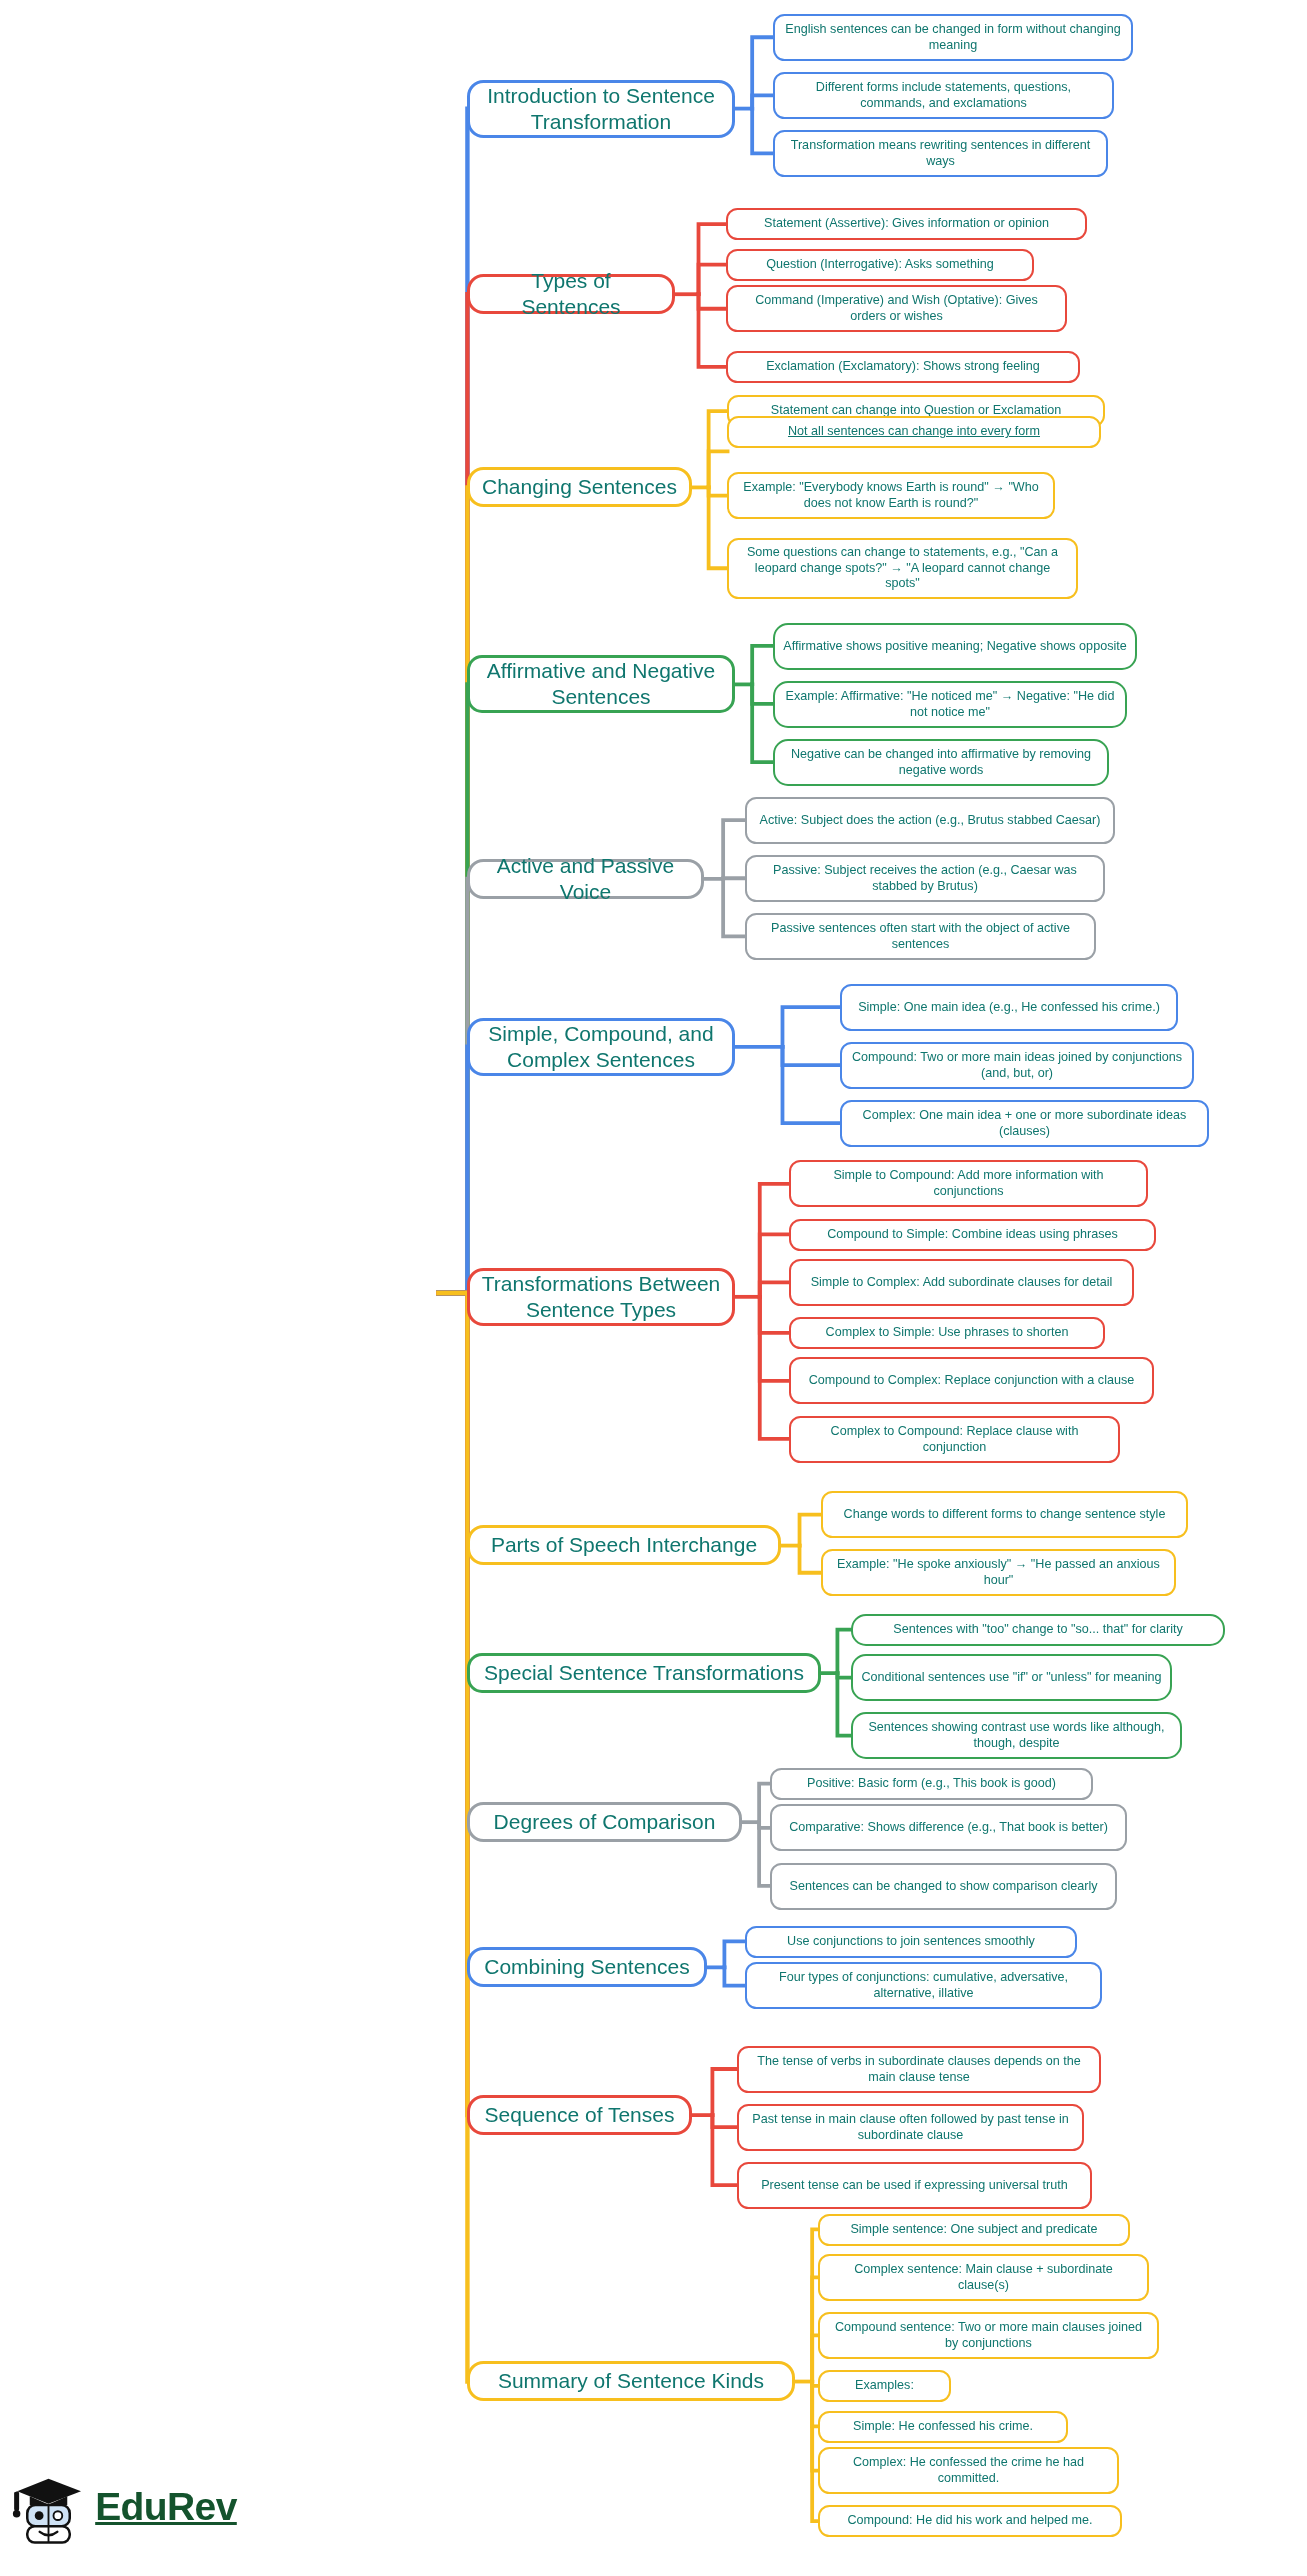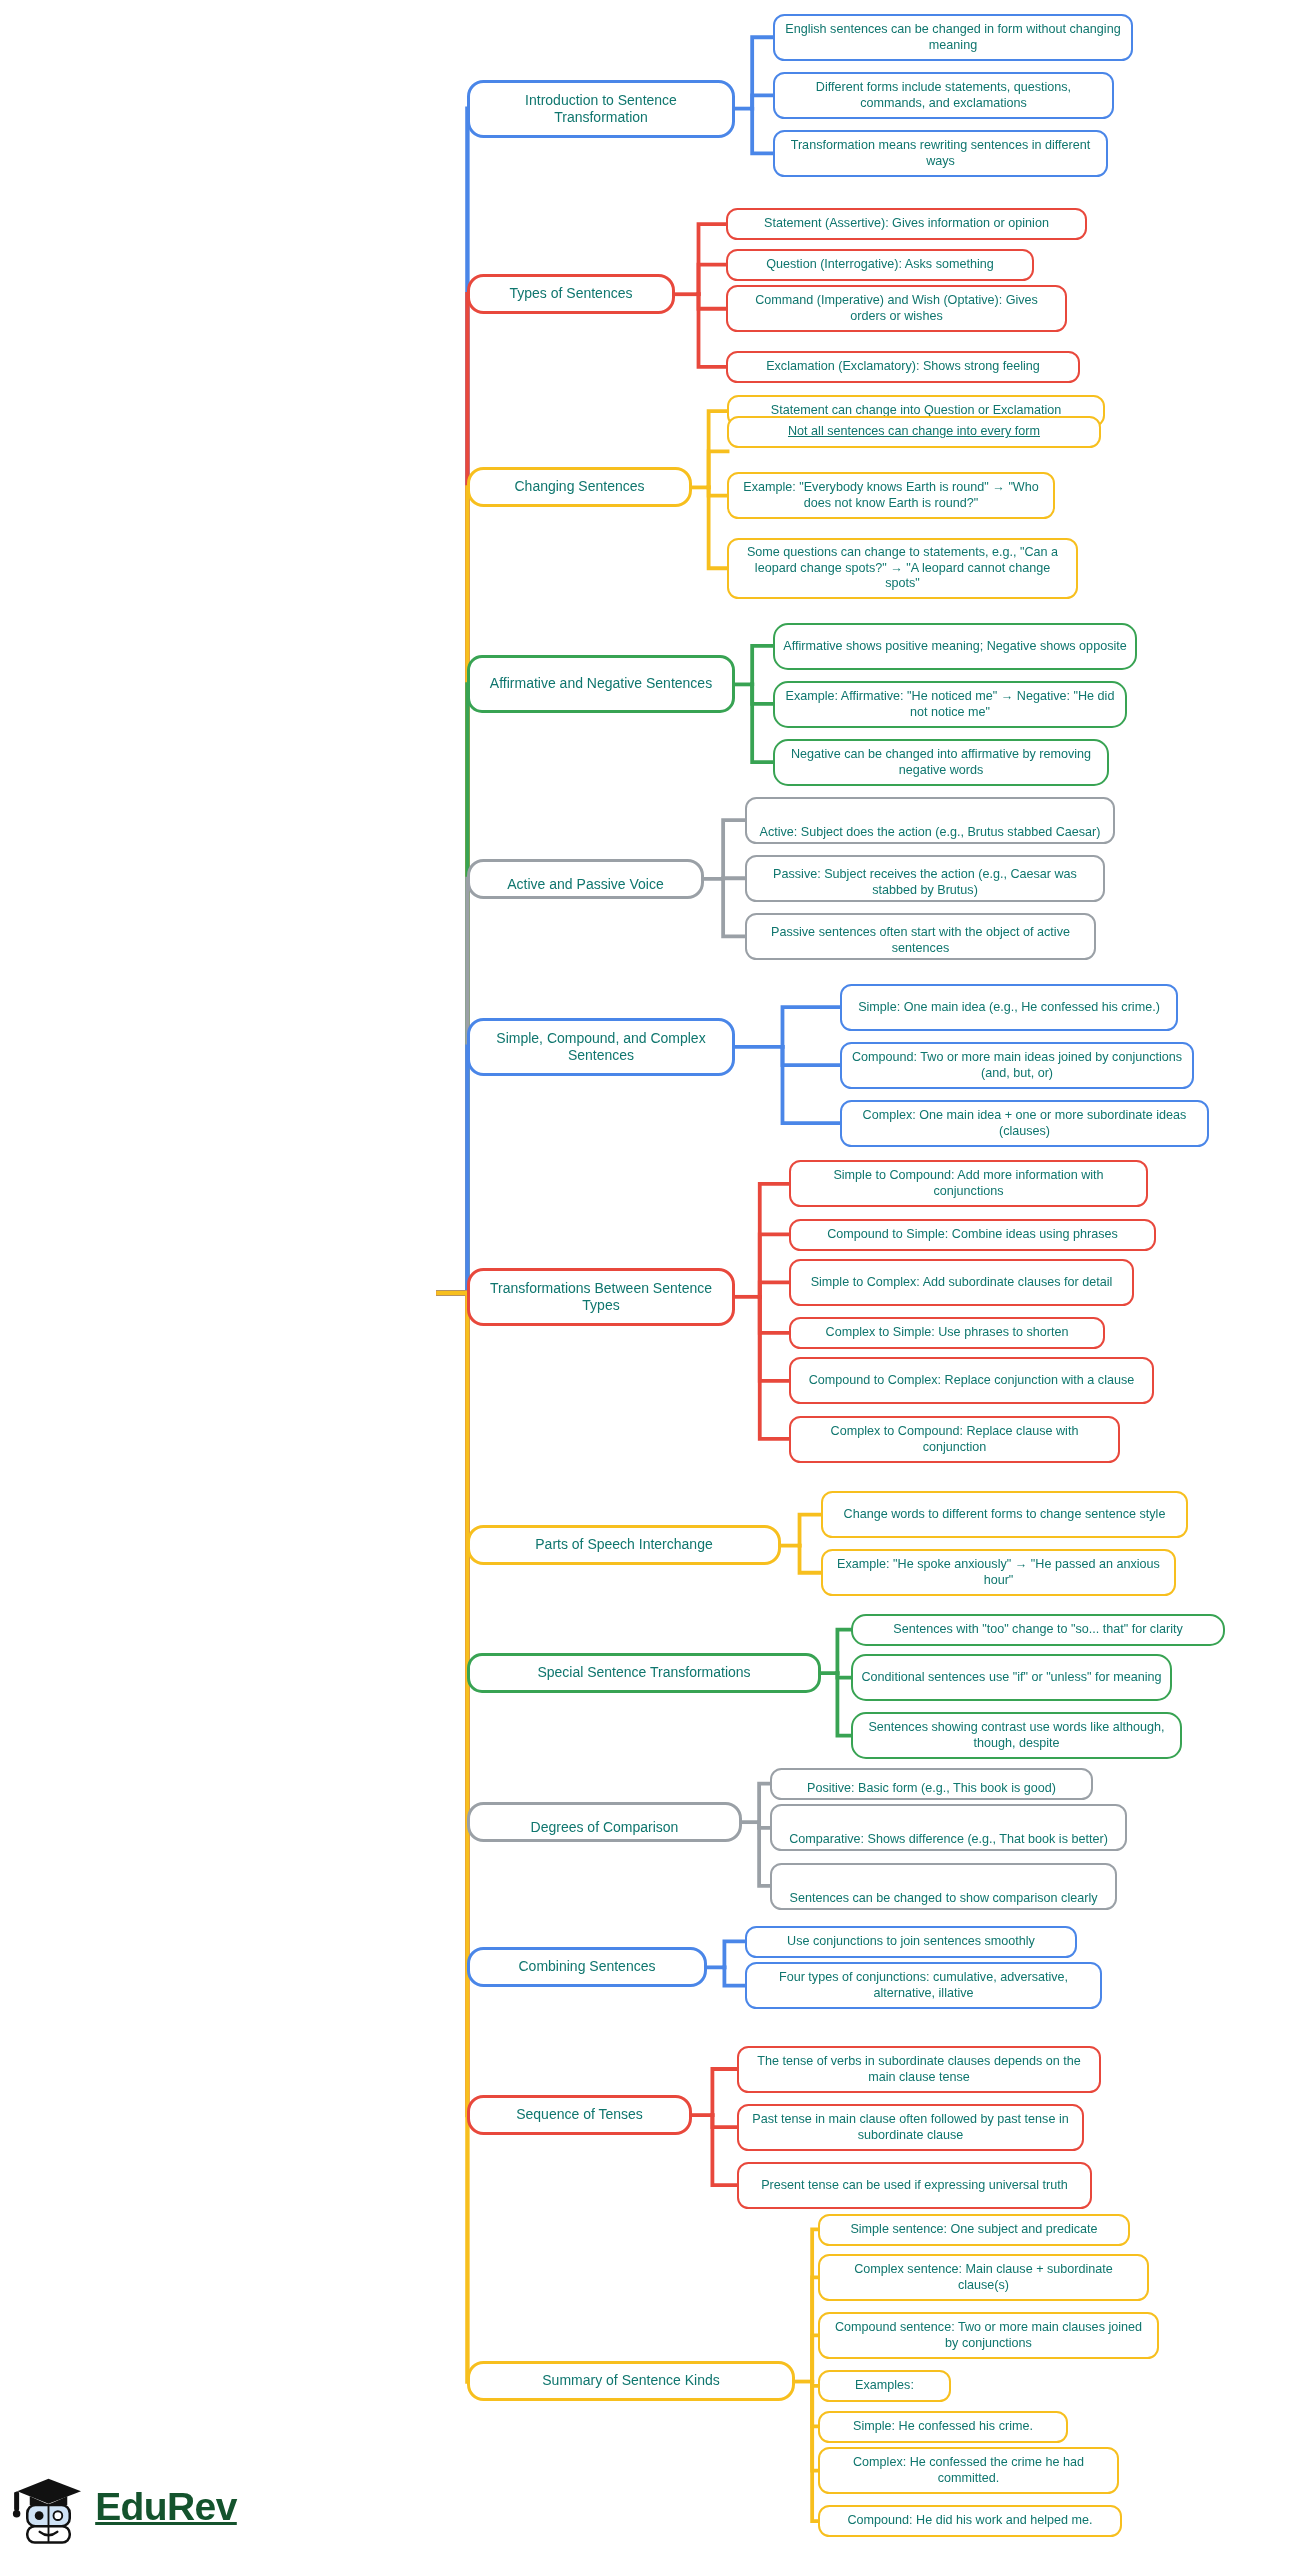--- a/index.html
+++ b/index.html
@@ -3,27 +3,27 @@
 <meta charset="utf-8">
 <style>
   html,body{margin:0;padding:0;background:#ffffff;}
   body{font-family:"Liberation Sans", sans-serif;}
   #page{position:relative;width:1308px;height:2576px;background:#fff;overflow:hidden;}
   #wires{position:absolute;left:0;top:0;width:1308px;height:2576px;pointer-events:none;}
   .node{position:absolute;box-sizing:border-box;background:#fff;display:flex;align-items:center;
         justify-content:center;text-align:center;color:#0f766e;line-height:1.22;}
   .root{background:#000;color:#fff;border-radius:21.5px;font-weight:bold;font-size:21.5px;
         padding:0 16.4px;letter-spacing:0.1px;}
-  .branch{border-width:3.2px;border-style:solid;border-radius:16.4px;font-size:14px;padding:2.5px 10px;}
+  .branch{border-width:3.2px;border-style:solid;border-radius:16.4px;font-size:21px;padding:2.5px 10px;}
   .leaf{border-width:2.5px;border-style:solid;border-radius:11.4px;font-size:12.6px;padding:1.9px 7.6px;}
   .c-blue{border-color:#4a86e8;}
   .c-red{border-color:#e8483c;}
   .c-yellow{border-color:#f7bf1e;}
   .c-green{border-color:#38a353;border-radius:15px;}
-  .c-gray{border-color:#9aa0a6;align-items:flex-end;}
+  .c-gray{border-color:#9aa0a6;}
   #logo{position:absolute;left:11.4px;top:2466px;width:265px;height:82px;display:flex;
         align-items:center;gap:8.8px;}
   #logo .wordmark{font-size:39px;font-weight:bold;color:#14532d;letter-spacing:-0.6px;text-decoration:underline;}
 </style>
 </head>
 <body>
 
 <div id="page">
 
   <svg id="wires" viewBox="0 0 2071 4080">

